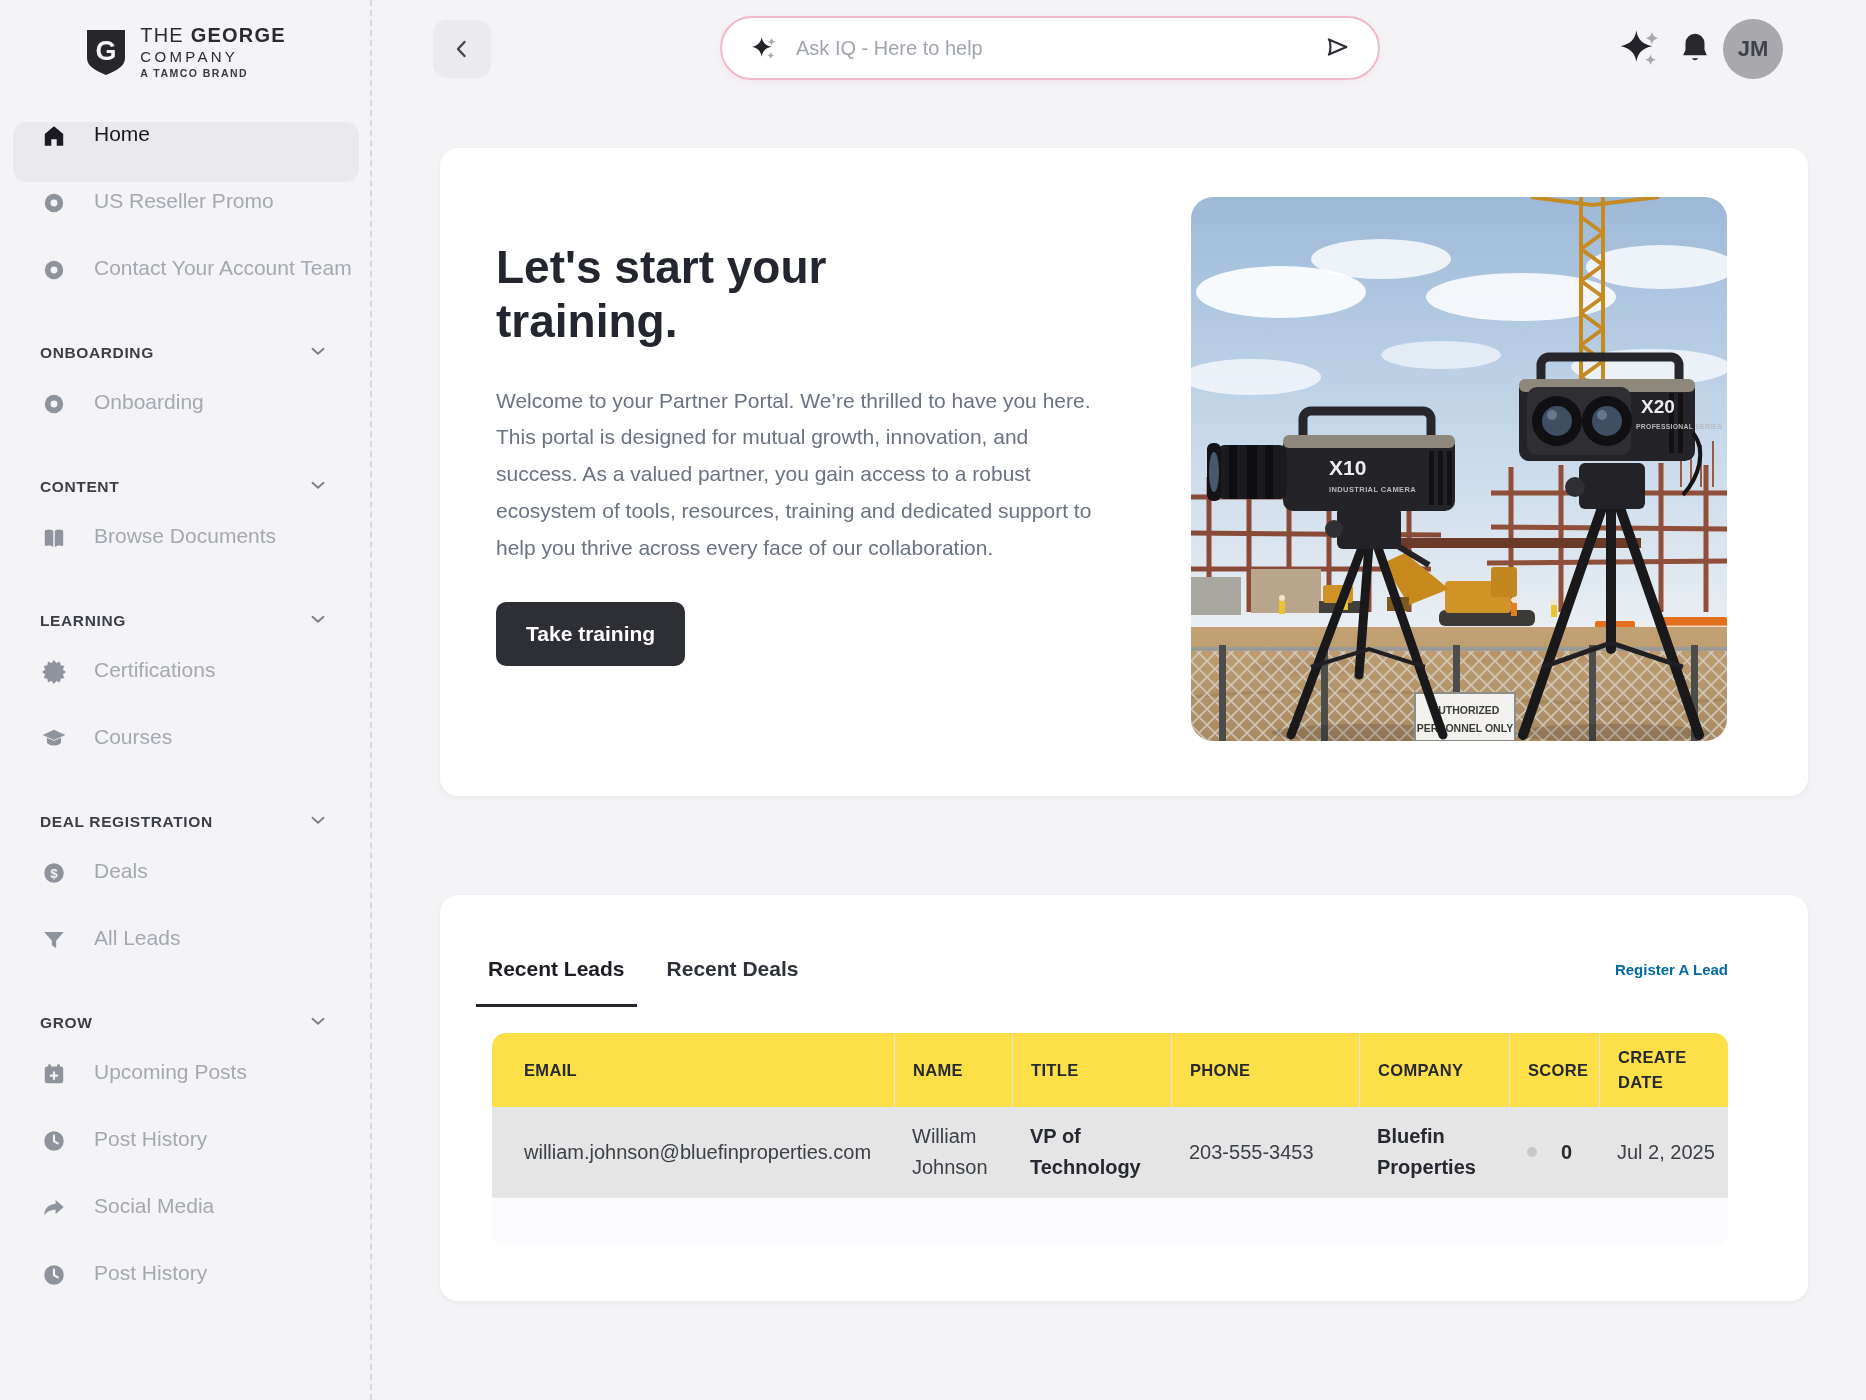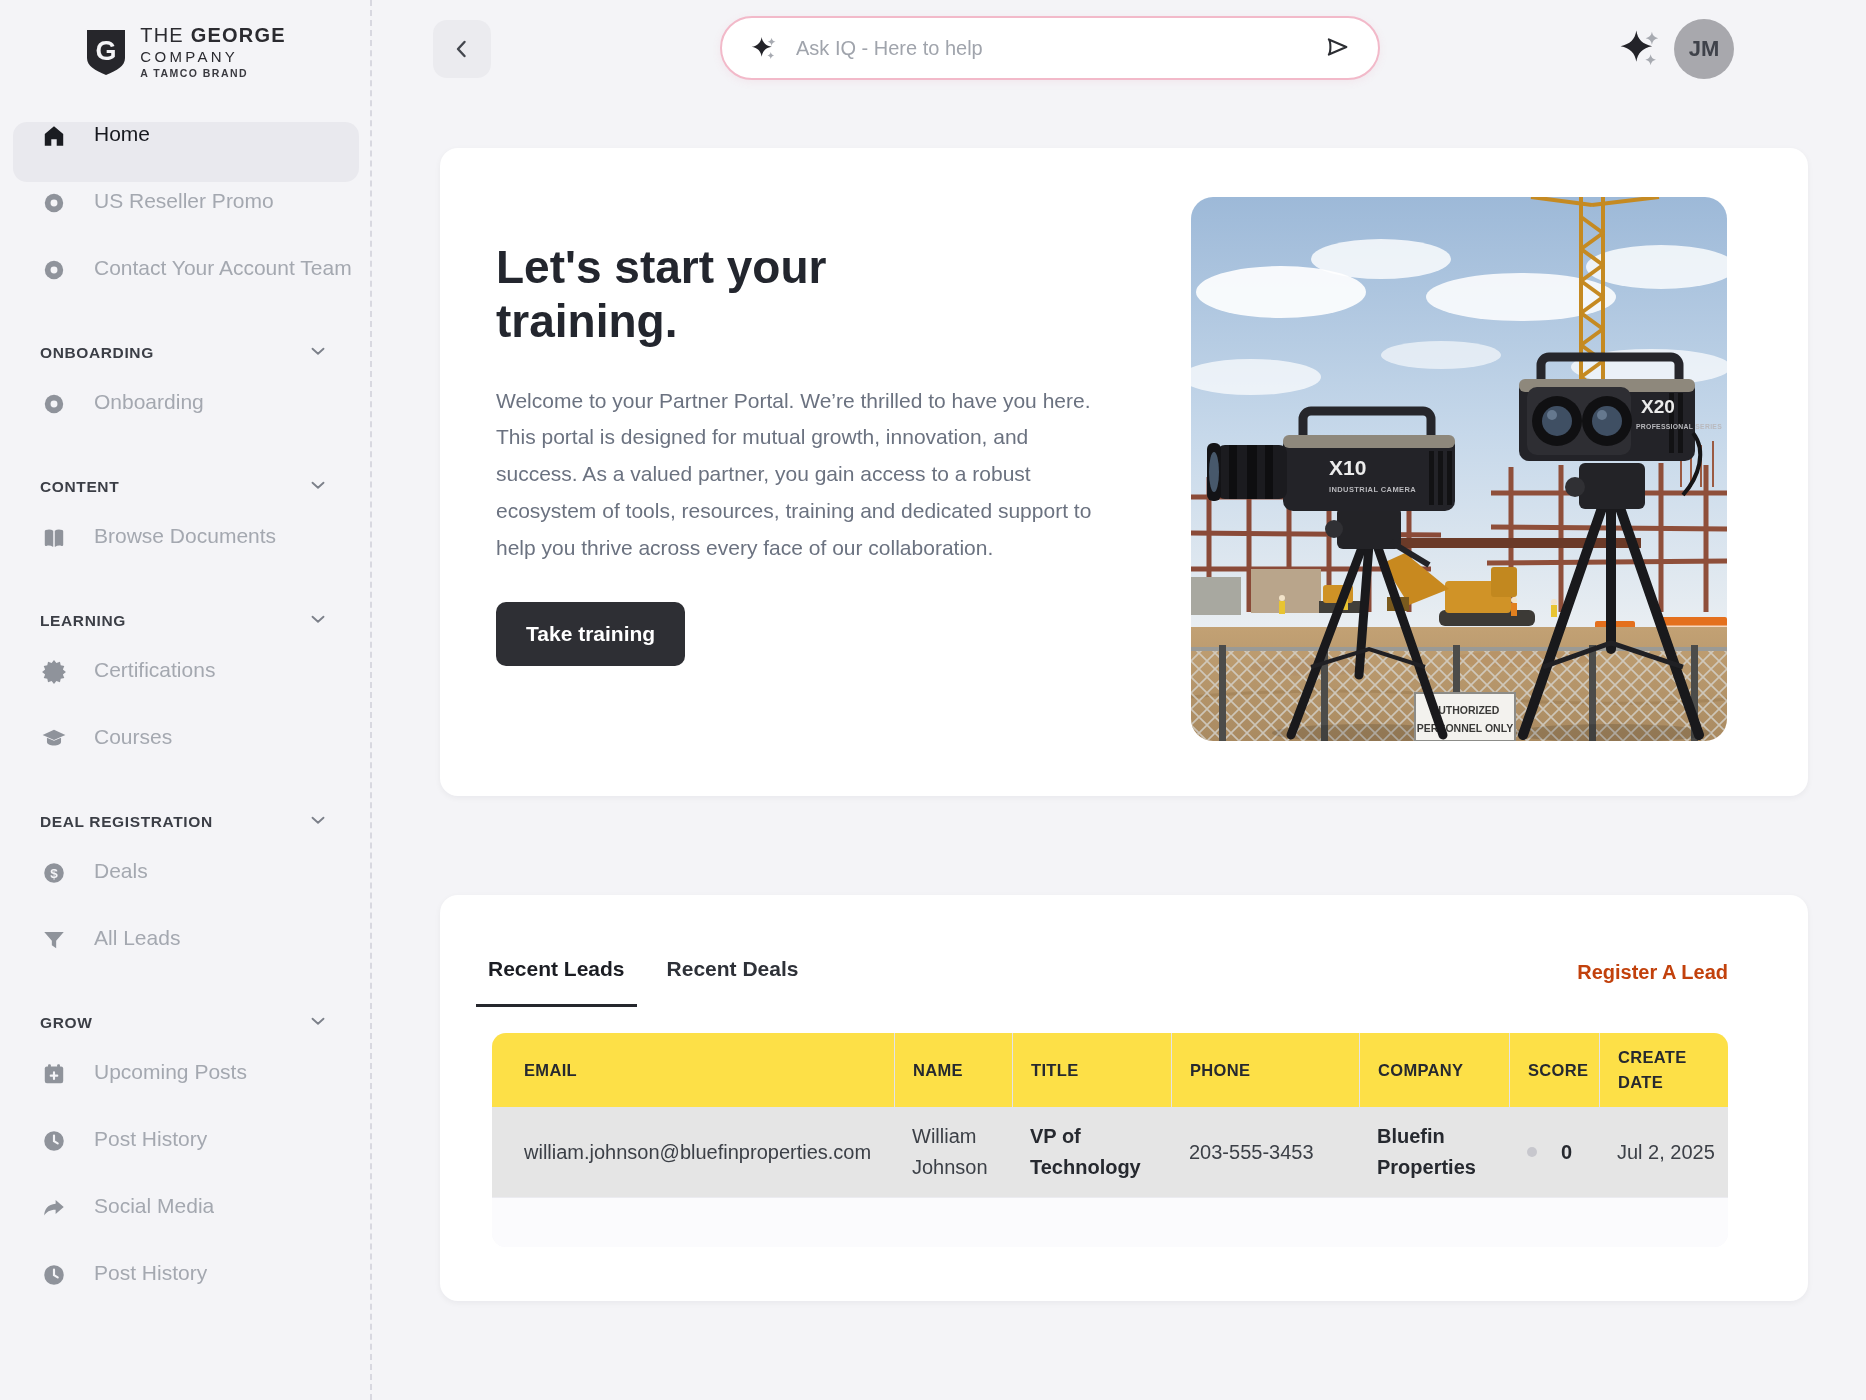--- a/index.html
+++ b/index.html
@@ -46,21 +46,21 @@
   .search-input { flex:1; border:none; outline:none; font-size:20px; color:#3c4047; background:transparent;
                   font-family:"Liberation Sans", sans-serif; }
   .search-input::placeholder { color:#a0a4ac; }
   .send-btn { width:30px; height:30px; background:none; border:none; cursor:pointer; padding:0; }
   .send-btn svg { width:28px; height:28px; stroke:#2c2e33; fill:none; stroke-width:1.8; stroke-linejoin:round; stroke-linecap:round; }
 
   .assist-btn { position:absolute; left:1243px; top:26px; width:46px; height:46px; background:none; border:none; cursor:pointer; }
   .assist-btn svg { width:44px; height:44px; }
   .bell-btn { position:absolute; left:1300px; top:28px; width:42px; height:42px; background:none; border:none; cursor:pointer; }
   .bell-btn svg { width:38px; height:38px; fill:#26282e; }
-  .avatar { position:absolute; left:1300px; top:19px; width:60px; height:60px; border-radius:50%;
+  .avatar { position:absolute; left:1349px; top:19px; width:60px; height:60px; border-radius:50%;
             background:#a8a8ad; display:flex; align-items:center; justify-content:center;
             font-size:22px; font-weight:700; color:#3f424a; cursor:pointer; }
 
   .card { position:absolute; background:#fff; border-radius:18px; box-shadow:0 2px 6px rgba(15,15,35,.05); }
 
   
   .hero { left:66px; top:148px; width:1368px; height:648px; }
   .hero-text { position:absolute; left:56px; top:70px; width:630px; }
   .hero-greeting { font-size:56px; font-weight:700; line-height:1.05; width:fit-content;
       background:linear-gradient(90deg,#4d57c8 0%,#7a3fbe 38%,#c02e8c 72%,#ea2e5e 100%);
@@ -78,21 +78,21 @@
   .csub2 { font:700 6.8px "Liberation Sans", sans-serif; fill:#b9b9bd; letter-spacing:.3px; }
 
   
   .leads { left:66px; top:895px; width:1368px; height:406px; }
   .tabsrow { display:flex; align-items:flex-start; justify-content:space-between; padding:62px 80px 0 48px; }
   .tabs { display:flex; gap:42px; }
   .tab { font-size:21px; color:#1b1d23; padding-bottom:26px; position:relative; cursor:pointer; }
   .tab.active { font-weight:700; }
   .tab.active::after { content:""; position:absolute; left:-12px; right:-12px; bottom:0; height:3px; background:#25272d; }
   .tab.inactive { font-weight:600; color:#2e3138; }
-  .register { font-size:20px; font-weight:600; color:#c2410c; margin-top:4px; cursor:pointer; }
+  .register { font-size:15px; font-weight:600; color:#0369a1; margin-top:4px; cursor:pointer; }
 
   .table { margin:26px 80px 0 52px; border-radius:14px; overflow:hidden; background:#f6f6f9; }
   .thead { display:grid; grid-template-columns:402px 118px 159px 188px 150px 90px 1fr; min-height:74px; align-items:center; background:#fde047; }
   .th { font-size:16.5px; font-weight:700; color:#26292f; letter-spacing:.02em; padding:10px 8px 10px 18px; line-height:1.5;
         display:flex; align-items:center; align-self:stretch; }
   .th + .th { border-left:1px solid #e3e3e9; }
   .th.first { padding-left:32px; }
   .trow { display:grid; grid-template-columns:402px 118px 159px 188px 150px 90px 1fr; background:#e5e5e5; padding:14px 0; align-items:center; }
   .td { font-size:20px; color:#3c4047; padding-left:18px; line-height:1.55; }
   .td.first { padding-left:32px; }

